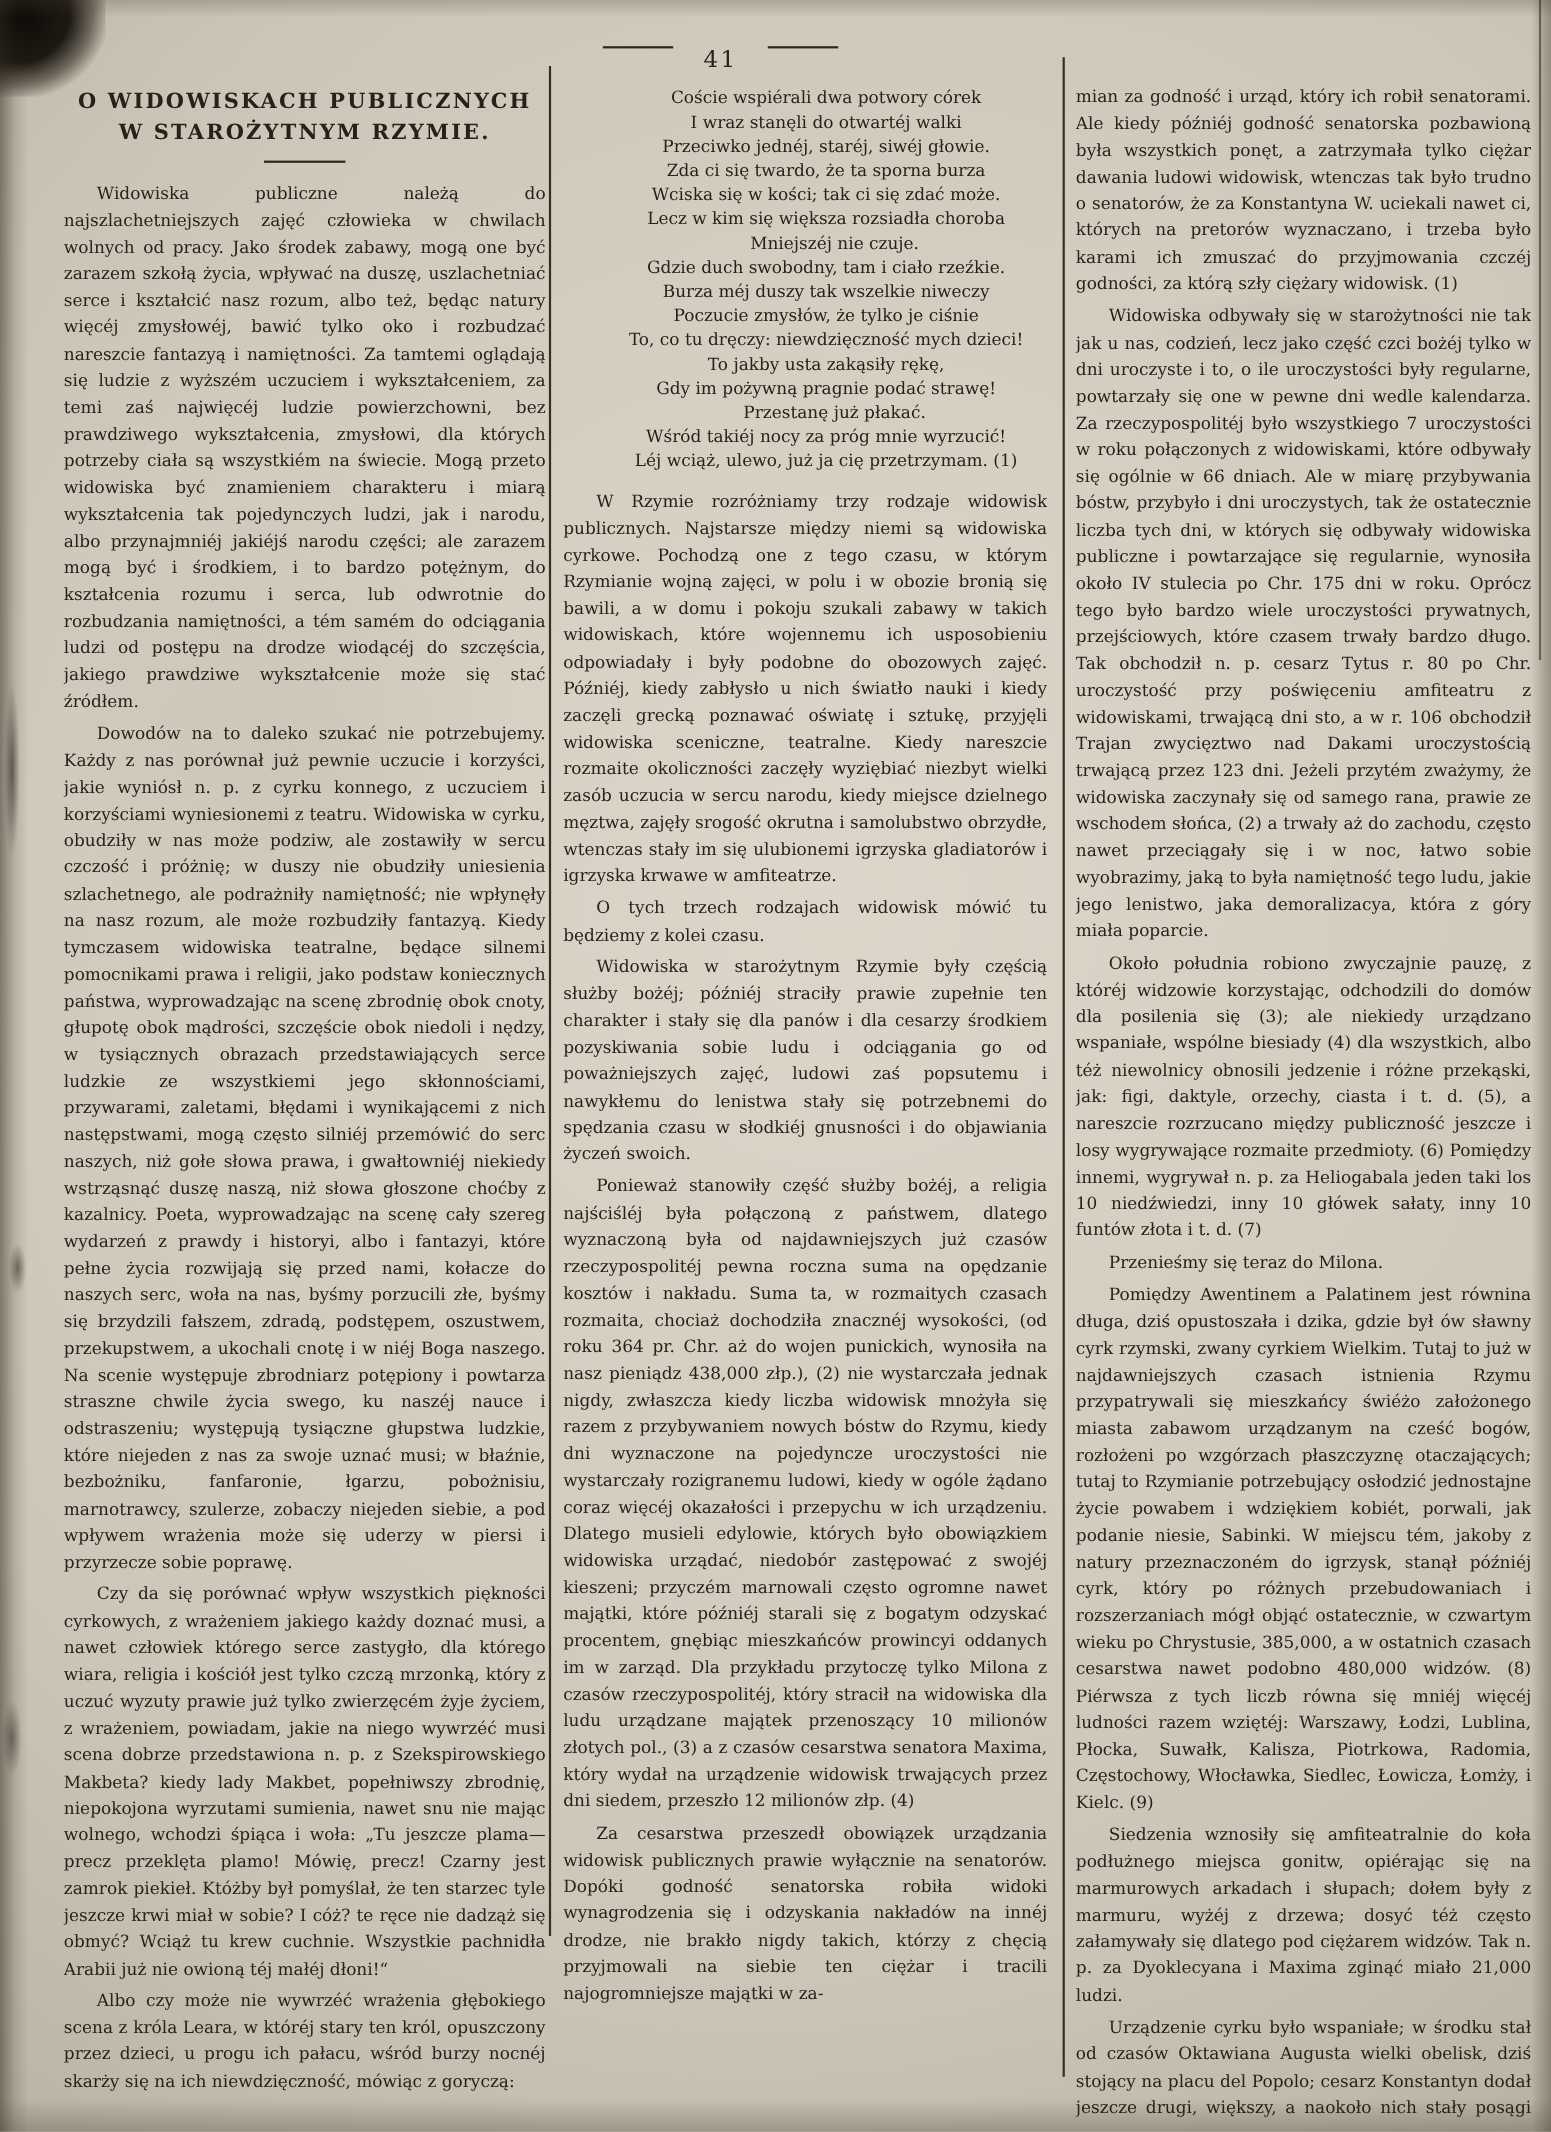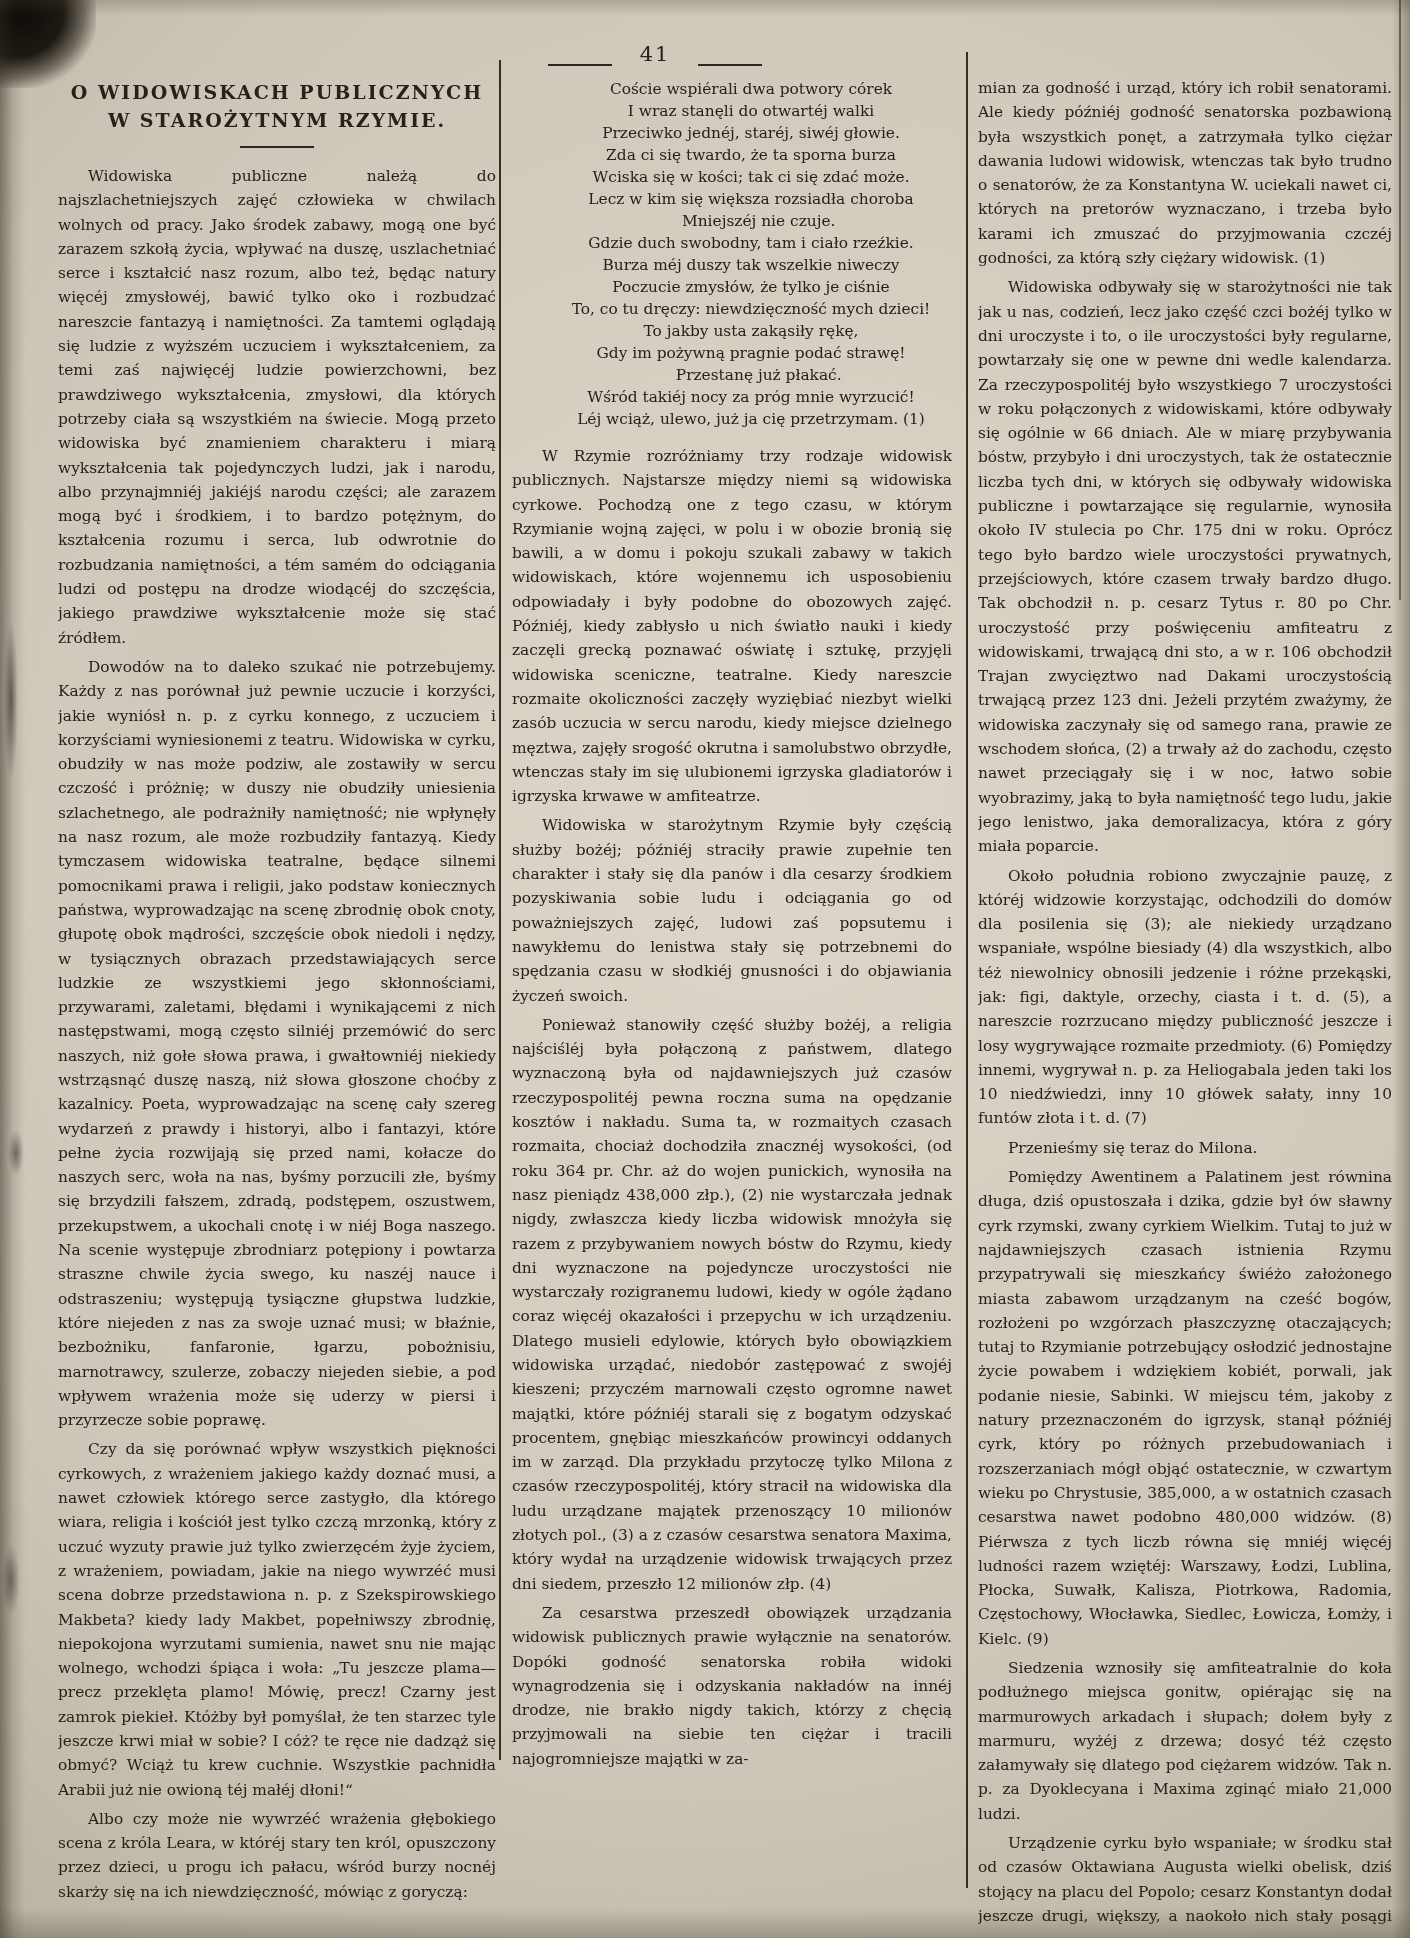--- a/index.html
+++ b/index.html
@@ -36,21 +36,21 @@
     background:radial-gradient(ellipse, rgba(30,25,18,0.45), transparent 70%); }
   .smudge-tr { left:1040px; top:260px; width:300px; height:80px; border-radius:50%;
     background:radial-gradient(ellipse, rgba(60,52,40,0.10), transparent 70%); }
   .smudge-c1 { left:60px; top:430px; width:420px; height:500px; border-radius:50%;
     background:radial-gradient(ellipse, rgba(90,80,62,0.06), transparent 70%); }
   .fold-right { left:1399px; top:0; width:2px; height:600px; background:rgba(40,34,25,0.55); }
 
   
   .page-number-row {
     position:absolute; top:42px; left:455px; width:400px;
-    display:flex; align-items:flex-end; justify-content:center; gap:28px;
+    display:flex; align-items:flex-start; justify-content:center; gap:28px;
   }
   .rule-dash { width:64px; height:0; border-top:2px solid #2c261d; }
   .page-number { font-size:21px; letter-spacing:2px; }
 
   
   .col-rule { position:absolute; width:2px; background:#352e23; }
   .col-rule-1 { left:499px; top:60px; height:1700px; }
   .col-rule-2 { left:966px; top:52px; height:1836px; }
 
   
@@ -123,20 +123,21 @@
 Gdzie duch swobodny, tam i ciało rzeźkie.
 Burza méj duszy tak wszelkie niweczy
 Poczucie zmysłów, że tylko je ciśnie
 To, co tu dręczy: niewdzięczność mych dzieci!
 To jakby usta zakąsiły rękę,
 Gdy im pożywną pragnie podać strawę!
  Przestanę już płakać.
 Wśród takiéj nocy za próg mnie wyrzucić!
 Léj wciąż, ulewo, już ja cię przetrzymam. (1)</div>
       <p class="para">W Rzymie rozróżniamy trzy rodzaje widowisk publicznych. Najstarsze między niemi są widowiska cyrkowe. Pochodzą one z tego czasu, w którym Rzymianie wojną zajęci, w polu i w obozie bronią się bawili, a w domu i pokoju szukali zabawy w takich widowiskach, które wojennemu ich usposobieniu odpowiadały i były podobne do obozowych zajęć. Późniéj, kiedy zabłysło u nich światło nauki i kiedy zaczęli grecką poznawać oświatę i sztukę, przyjęli widowiska sceniczne, teatralne. Kiedy nareszcie rozmaite okoliczności zaczęły wyziębiać niezbyt wielki zasób uczucia w sercu narodu, kiedy miejsce dzielnego męztwa, zajęły srogość okrutna i samolubstwo obrzydłe, wtenczas stały im się ulubionemi igrzyska gladiatorów i igrzyska krwawe w amfiteatrze.</p>
+      <p class="para">O tych trzech rodzajach widowisk mówić tu będziemy z kolei czasu.</p>
       <p class="para">Widowiska w starożytnym Rzymie były częścią służby bożéj; późniéj straciły prawie zupełnie ten charakter i stały się dla panów i dla cesarzy środkiem pozyskiwania sobie ludu i odciągania go od poważniejszych zajęć, ludowi zaś popsutemu i nawykłemu do lenistwa stały się potrzebnemi do spędzania czasu w słodkiéj gnusności i do objawiania życzeń swoich.</p>
       <p class="para">Ponieważ stanowiły część służby bożéj, a religia najściśléj była połączoną z państwem, dlatego wyznaczoną była od najdawniejszych już czasów rzeczypospolitéj pewna roczna suma na opędzanie kosztów i nakładu. Suma ta, w rozmaitych czasach rozmaita, chociaż dochodziła znacznéj wysokości, (od roku 364 pr. Chr. aż do wojen punickich, wynosiła na nasz pieniądz 438,000 złp.), (2) nie wystarczała jednak nigdy, zwłaszcza kiedy liczba widowisk mnożyła się razem z przybywaniem nowych bóstw do Rzymu, kiedy dni wyznaczone na pojedyncze uroczystości nie wystarczały rozigranemu ludowi, kiedy w ogóle żądano coraz więcéj okazałości i przepychu w ich urządzeniu. Dlatego musieli edylowie, których było obowiązkiem widowiska urządać, niedobór zastępować z swojéj kieszeni; przyczém marnowali często ogromne nawet majątki, które późniéj starali się z bogatym odzyskać procentem, gnębiąc mieszkańców prowincyi oddanych im w zarząd. Dla przykładu przytoczę tylko Milona z czasów rzeczypospolitéj, który stracił na widowiska dla ludu urządzane majątek przenoszący 10 milionów złotych pol., (3) a z czasów cesarstwa senatora Maxima, który wydał na urządzenie widowisk trwających przez dni siedem, przeszło 12 milionów złp. (4)</p>
       <p class="para">Za cesarstwa przeszedł obowiązek urządzania widowisk publicznych prawie wyłącznie na senatorów. Dopóki godność senatorska robiła widoki wynagrodzenia się i odzyskania nakładów na innéj drodze, nie brakło nigdy takich, którzy z chęcią przyjmowali na siebie ten ciężar i tracili najogromniejsze majątki w za-</p>
     </section>
 
   <section class="column col-3">
       <p class="para-flush">mian za godność i urząd, który ich robił senatorami. Ale kiedy późniéj godność senatorska pozbawioną była wszystkich ponęt, a zatrzymała tylko ciężar dawania ludowi widowisk, wtenczas tak było trudno o senatorów, że za Konstantyna W. uciekali nawet ci, których na pretorów wyznaczano, i trzeba było karami ich zmuszać do przyjmowania czczéj godności, za którą szły ciężary widowisk. (1)</p>
       <p class="para">Widowiska odbywały się w starożytności nie tak jak u nas, codzień, lecz jako część czci bożéj tylko w dni uroczyste i to, o ile uroczystości były regularne, powtarzały się one w pewne dni wedle kalendarza. Za rzeczypospolitéj było wszystkiego 7 uroczystości w roku połączonych z widowiskami, które odbywały się ogólnie w 66 dniach. Ale w miarę przybywania bóstw, przybyło i dni uroczystych, tak że ostatecznie liczba tych dni, w których się odbywały widowiska publiczne i powtarzające się regularnie, wynosiła około IV stulecia po Chr. 175 dni w roku. Oprócz tego było bardzo wiele uroczystości prywatnych, przejściowych, które czasem trwały bardzo długo. Tak obchodził n. p. cesarz Tytus r. 80 po Chr. uroczystość przy poświęceniu amfiteatru z widowiskami, trwającą dni sto, a w r. 106 obchodził Trajan zwycięztwo nad Dakami uroczystością trwającą przez 123 dni. Jeżeli przytém zważymy, że widowiska zaczynały się od samego rana, prawie ze wschodem słońca, (2) a trwały aż do zachodu, często nawet przeciągały się i w noc, łatwo sobie wyobrazimy, jaką to była namiętność tego ludu, jakie jego lenistwo, jaka demoralizacya, która z góry miała poparcie.</p>
       <p class="para">Około południa robiono zwyczajnie pauzę, z któréj widzowie korzystając, odchodzili do domów dla posilenia się (3); ale niekiedy urządzano wspaniałe, wspólne biesiady (4) dla wszystkich, albo téż niewolnicy obnosili jedzenie i różne przekąski, jak: figi, daktyle, orzechy, ciasta i t. d. (5), a nareszcie rozrzucano między publiczność jeszcze i losy wygrywające rozmaite przedmioty. (6) Pomiędzy innemi, wygrywał n. p. za Heliogabala jeden taki los 10 niedźwiedzi, inny 10 główek sałaty, inny 10 funtów złota i t. d. (7)</p>
       <p class="para">Przenieśmy się teraz do Milona.</p>

